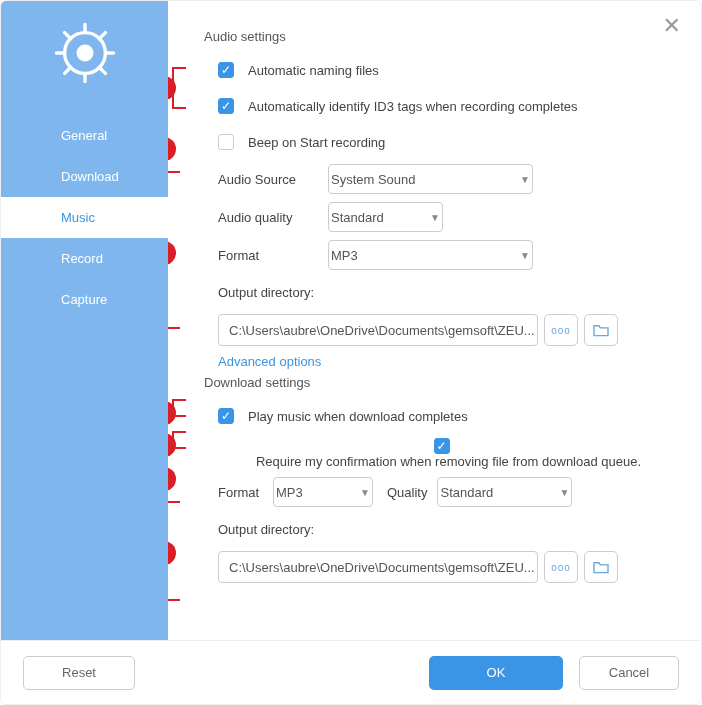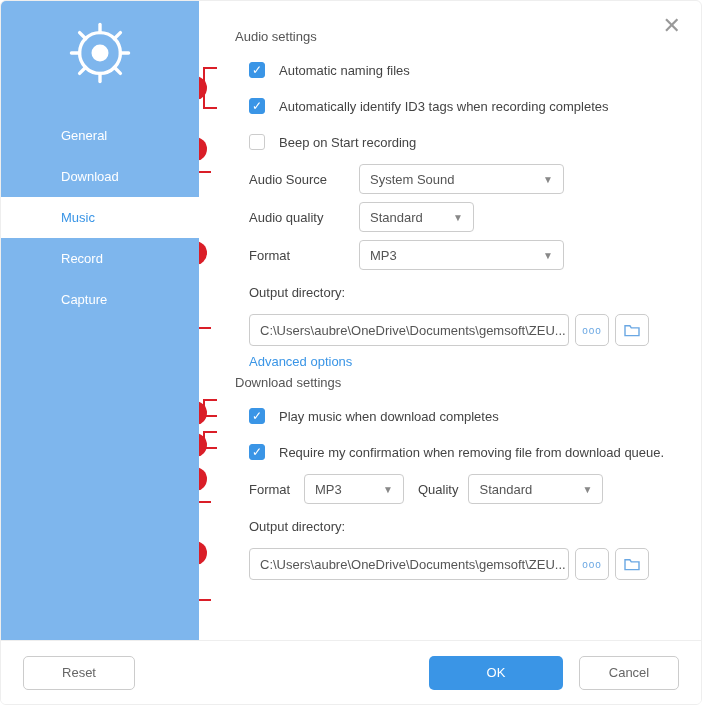--- a/index.html
+++ b/index.html
@@ -1,34 +1,34 @@
 <!DOCTYPE html>
 <html><head>
 <meta charset="utf-8">
 <style>
   * { box-sizing: border-box; }
   html, body { margin: 0; padding: 0; font-family: "Segoe UI", Arial, sans-serif; font-size: 13px; background: #fff; color: #333; }
   .dialog { width: 702px; height: 705px; position: relative; border: 1px solid #eee; border-radius: 6px; overflow: hidden; }
   .close-x { position: absolute; top: 12px; right: 20px; font-size: 22px; color: #999; cursor: pointer; }
   .body { display: flex; height: 640px; }
-  .sidebar { width: 198px; background: #7eb6ed; color: #fff; padding-top: 18px; }
+  .sidebar { width: 167px; background: #7eb6ed; color: #fff; padding-top: 18px; }
   .gear-wrap { display: flex; justify-content: center; margin-bottom: 28px; }
   .gear-wrap svg { width: 68px; height: 68px; }
   .nav-item { padding: 13px 0 13px 60px; font-size: 13px; cursor: pointer; }
   .nav-item.active { background: #fff; color: #3a95e6; }
   .main-wrap { flex: 1; position: relative; overflow: hidden; }
   .main { height: 100%; overflow-y: auto; padding: 28px 22px 10px 36px; }
   .section-title { color: #555; margin-bottom: 12px; font-size: 13px; }
   .row { display: flex; align-items: center; margin: 8px 0; min-height: 28px; position: relative; }
   .chk { width: 16px; height: 16px; border: 1px solid #ccc; border-radius: 3px; background: #fff; display: inline-flex; align-items: center; justify-content: center; margin-right: 14px; cursor: pointer; flex-shrink: 0; }
   .chk.checked { background: #3a95e6; border-color: #3a95e6; color: #fff; }
   .chk.checked::after { content: "✓"; font-size: 12px; line-height: 1; }
   .label-text { color: #444; }
   .field-label { width: 110px; color: #444; flex-shrink: 0; }
-  .select { border: 1px solid #ccc; border-radius: 4px; background: #fff; height: 30px; display: inline-flex; align-items: center; justify-content: space-between; padding: 0 10px; color: #555; cursor: pointer; }
+  .select { border: 1px solid #ccc; border-radius: 4px; background: #fff; height: 30px; display: inline-flex; align-items: center; justify-content: space-between; padding: 0 2px; color: #555; cursor: pointer; }
   .select .caret { margin-left: 10px; color: #888; font-size: 10px; }
   .w200 { width: 205px; }
   .w100 { width: 115px; }
   .w95 { width: 100px; }
   .w130 { width: 135px; }
   .text-input { border: 1px solid #ccc; border-radius: 4px; background: #fff; height: 32px; padding: 0 10px; width: 320px; color: #555; overflow: hidden; text-overflow: ellipsis; white-space: nowrap; display: inline-flex; align-items: center; }
   .icon-btn { width: 34px; height: 32px; border: 1px solid #ccc; border-radius: 5px; background: #fff; display: inline-flex; align-items: center; justify-content: center; margin-left: 6px; cursor: pointer; color: #6aa7e3; }
   .link { color: #3a95e6; cursor: pointer; margin: 6px 0 2px 14px; }
   .num-input { border: 1px solid #ccc; border-radius: 3px; height: 26px; width: 60px; display: inline-flex; align-items: center; justify-content: space-between; padding: 0 0 0 10px; color: #555; margin-left: 16px; }
   .spinner { display: flex; flex-direction: column; border-left: 1px solid #ccc; height: 100%; }
@@ -153,21 +153,21 @@
           </span>
         </div>
         <div class="link">Advanced options</div>
 
         <div class="section-title" style="margin-top:6px;">Download settings</div>
 
         <div class="row" style="margin-left:14px;">
           <span class="chk checked"></span>
           <span class="label-text">Play music when download completes</span>
         </div>
-        <div class="row" style="margin-left:14px;">
+        <div class="row" style="margin-left:14px;flex-direction:column;">
           <span class="chk checked"></span>
           <span class="label-text">Require my confirmation when removing file from download queue.</span>
         </div>
         <div class="row" style="margin-left:14px;">
           <span class="field-label" style="width:55px;">Format</span>
           <span class="select w95">
             <span>MP3</span>
             <span class="caret">▼</span>
           </span>
           <span class="field-label" style="width:auto; margin:0 10px 0 14px;">Quality</span>

